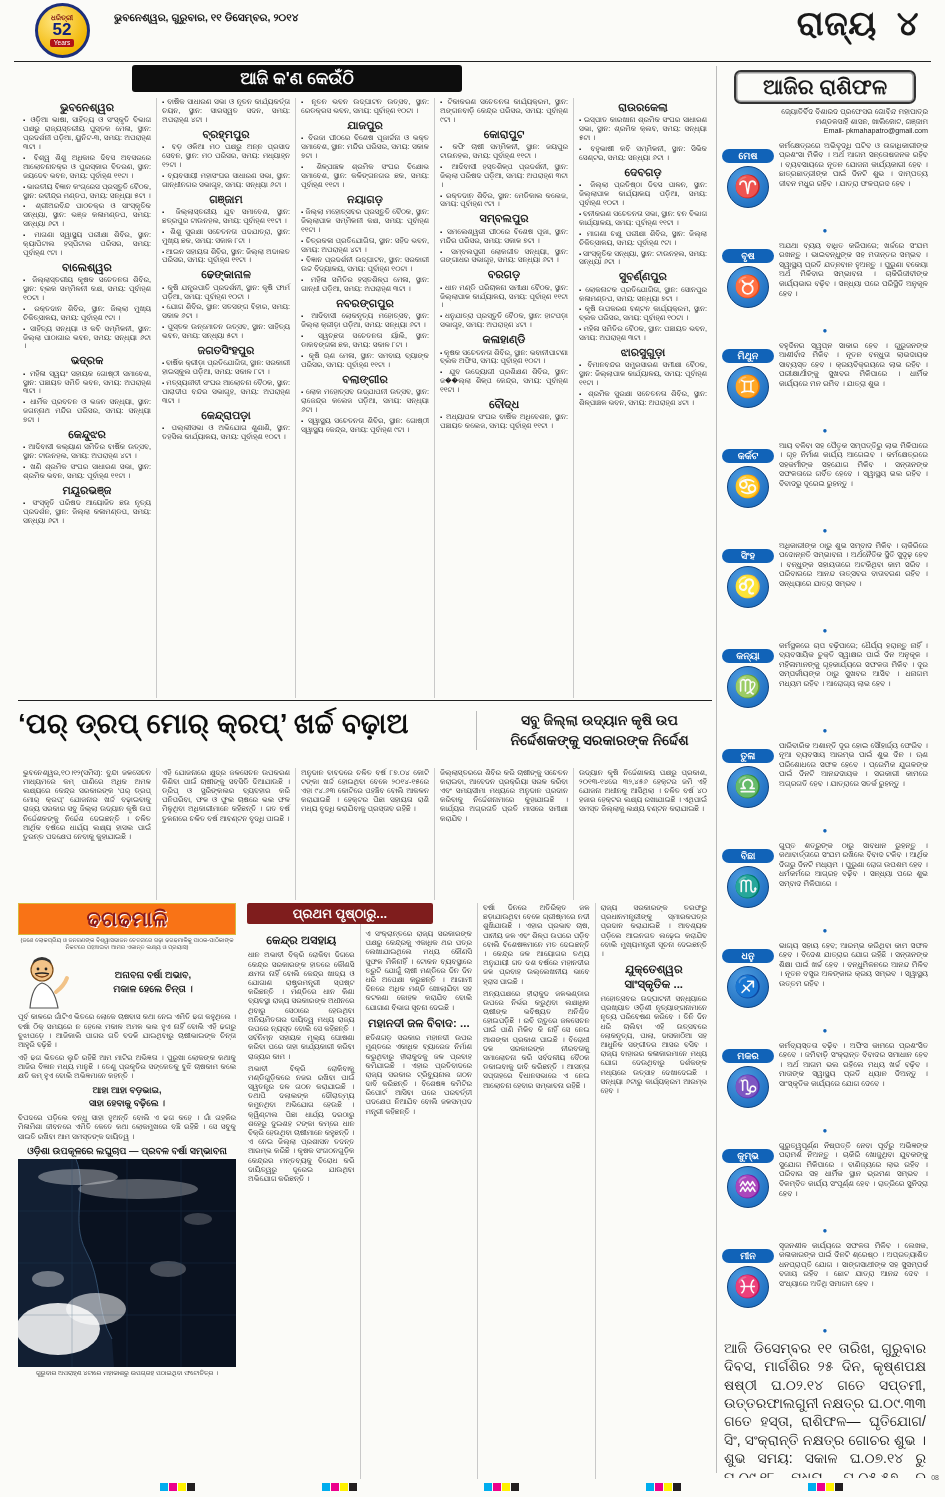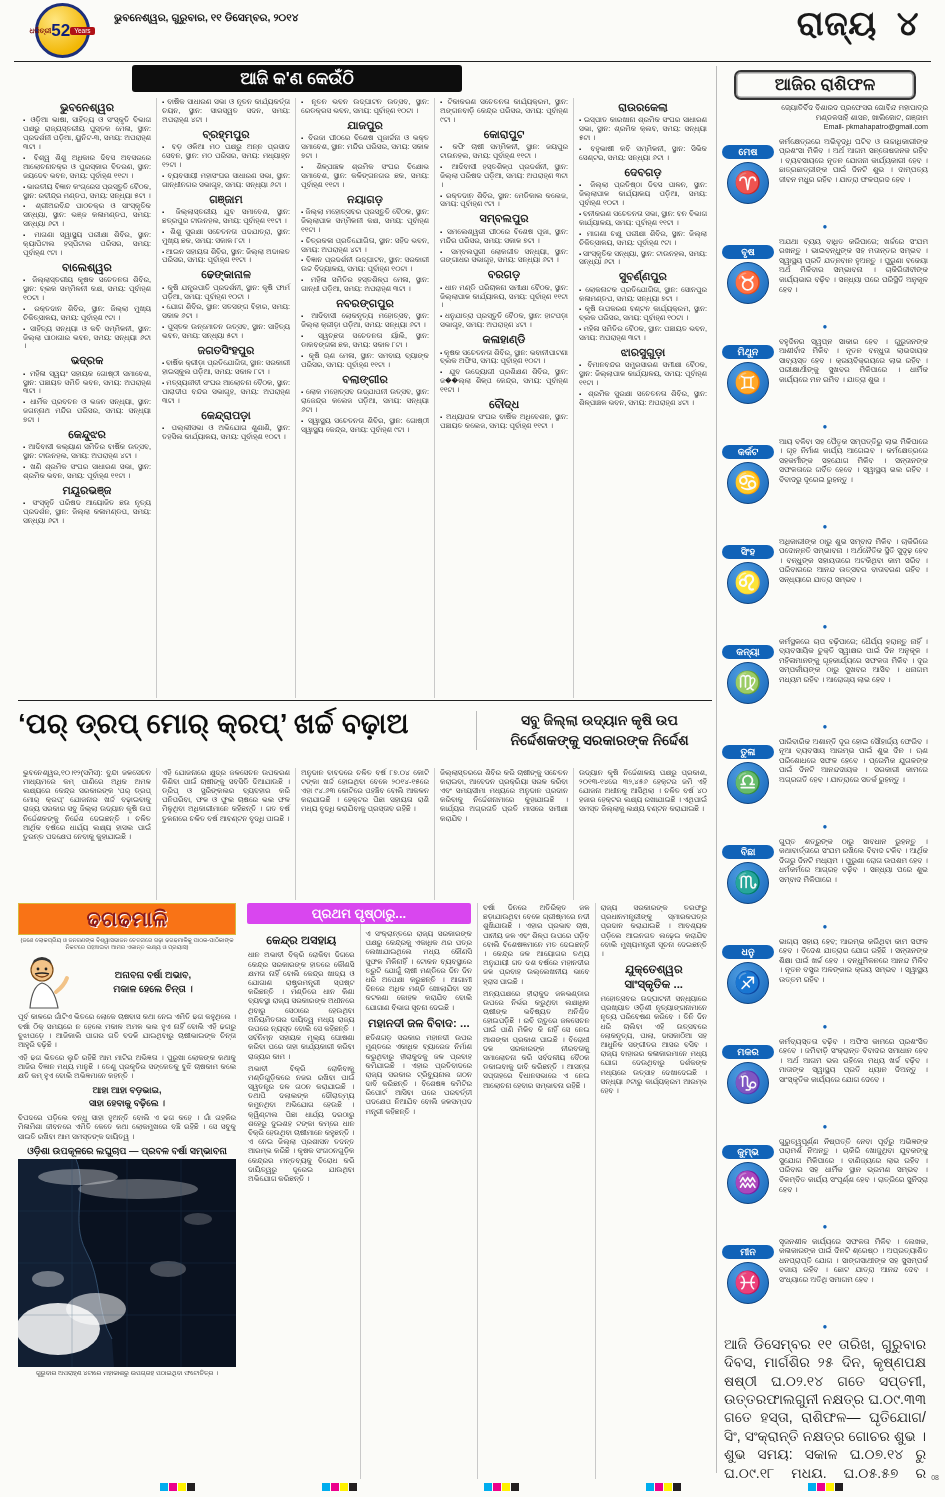--- a/index.html
+++ b/index.html
@@ -2,21 +2,21 @@
 <html><head>
 <meta charset="utf-8">
 <style>
 *{margin:0;padding:0;box-sizing:border-box}
 html,body{width:945px;height:1497px}
 body{background:#fbfbf8;font-family:"Liberation Sans",sans-serif;color:#1a1a1a;position:relative;overflow:hidden}
 .page{position:absolute;inset:0}
 
 
 .logo{position:absolute;left:22px;top:3px;width:80px;height:58px}
-.logo-circle{width:55px;height:55px;border-radius:50%;background:radial-gradient(circle at 35% 30%,#ffe680,#f2b705 72%);border:3px solid #1d2f7b;margin:0 auto;display:flex;flex-direction:row;align-items:center;justify-content:center}
+.logo-circle{width:55px;height:55px;border-radius:50%;background:radial-gradient(circle at 35% 30%,#ffe680,#f2b705 72%);border:3px solid #1d2f7b;margin:0 auto;display:flex;flex-direction:column;align-items:center;justify-content:center}
 .logo-title{font-size:7px;font-weight:bold;color:#7a0c0c;line-height:1}
 .logo-years{font-size:17px;font-weight:bold;color:#10207a;line-height:1}
 .logo-years-label{font-size:6.5px;color:#fff;background:#b01116;padding:0 4px;border-radius:2px;margin-top:1px;line-height:1.3}
 .dateline{position:absolute;left:114px;top:11px;font-size:10.5px;font-weight:bold;color:#111}
 .pagetitle{position:absolute;right:26px;top:4px;font-size:34px;font-weight:bold;letter-spacing:.5px}
 .pagetitle .num{margin-left:20px}
 .hdr-rule{position:absolute;left:14px;right:14px;top:61px;border-top:1.6px solid #222}
 .sb-rule{position:absolute;left:716px;top:66px;bottom:24px;border-left:1px solid #bbb}
 
 
@@ -46,31 +46,31 @@
 .ct-fig{width:52px;height:56px;flex:0 0 52px}
 .ct-intro{flex:1;text-align:center;font-size:9.5px;font-weight:bold;line-height:1.5}
 .ct-para{font-size:7.3px;line-height:1.28;text-align:justify;margin-bottom:3px}
 .ct-couplet{font-size:9px;font-weight:bold;text-align:center;line-height:1.45;margin:2px 0 3px}
 .wx-head{font-size:9.5px;font-weight:bold;text-align:center;line-height:1.3;margin:4px 0 2px}
 .wx-img{width:218px;height:208px;display:block;background:#0a1220}
 .wx-cap{font-size:6.4px;text-align:center;margin-top:2px;color:#222}
 
 
 .continued{position:absolute;left:243px;top:903px;width:469px;height:576px;overflow:hidden}
-.cont-banner{position:absolute;left:4px;top:0;width:224px;height:21px;background:#d946ef;color:#fff;font-weight:bold;font-size:13px;display:flex;align-items:center;justify-content:center;border-radius:2px;z-index:2}
+.cont-banner{position:absolute;left:4px;top:0;width:186px;height:21px;background:#7f1d1d;color:#fff;font-weight:bold;font-size:13px;display:flex;align-items:center;justify-content:center;border-radius:2px;z-index:2}
 .cont-cols{position:absolute;inset:0;display:flex}
 .cont-col{flex:1;padding:0 5px;font-size:7.3px;line-height:1.26;text-align:justify}
 .cont-col+.cont-col{border-left:1px solid #c9c9c9}
 .cont-col.first{padding-top:26px}
 .cont-head{font-size:11.5px;font-weight:bold;text-align:center;margin:4px 0 3px}
 .cont-text{margin-bottom:3px}
 
 
 .sidebar{position:absolute;left:722px;top:70px;width:206px;height:1408px;overflow:hidden}
-.sb-titlebox{border:2px solid #333;border-radius:7px;box-shadow:inset 0 0 0 1.5px #999;margin:0 12px;padding:3px 0;text-align:center;font-size:17px;font-weight:bold}
+.sb-titlebox{border:2px solid #333;border-radius:7px;box-shadow:inset 0 0 0 1.5px #999;margin:0 12px;padding:3px 0;text-align:center;font-size:21px;font-weight:bold}
 .sb-byline{text-align:right;font-size:7.4px;line-height:1.3;margin-top:3px}
 .sb-byline .em{font-size:7.2px}
 .sign{height:100px;overflow:hidden;position:relative;padding-top:5px}
 .sign::after{content:"●";position:absolute;bottom:1px;left:50%;transform:translateX(-50%);color:#1163b8;font-size:8px}
 .sign-left{float:left;width:52px;margin:8px 5px 2px 0;text-align:center}
 .sign-badge{background:#1163b8;color:#fff;font-size:9.5px;font-weight:bold;border-radius:8px;padding:1px 2px}
 .sign-icon{width:42px;height:42px;margin:3px auto 0;border-radius:50%;background:radial-gradient(circle at 35% 30%,#4f9ce0,#1163b8);color:#fff;font-size:22px;display:flex;align-items:center;justify-content:center;border:1.5px solid #0a3f7d}
 .sign-text{font-size:7.5px;line-height:1.28;text-align:justify}
 .panchang{font-size:14px;line-height:1.32;text-align:justify;margin-top:3px;padding:0 2px}
 

